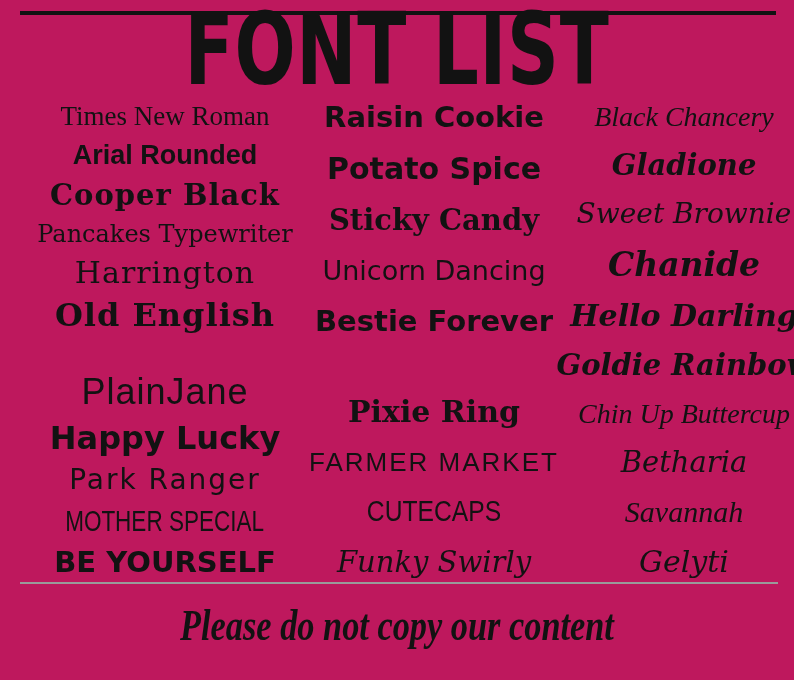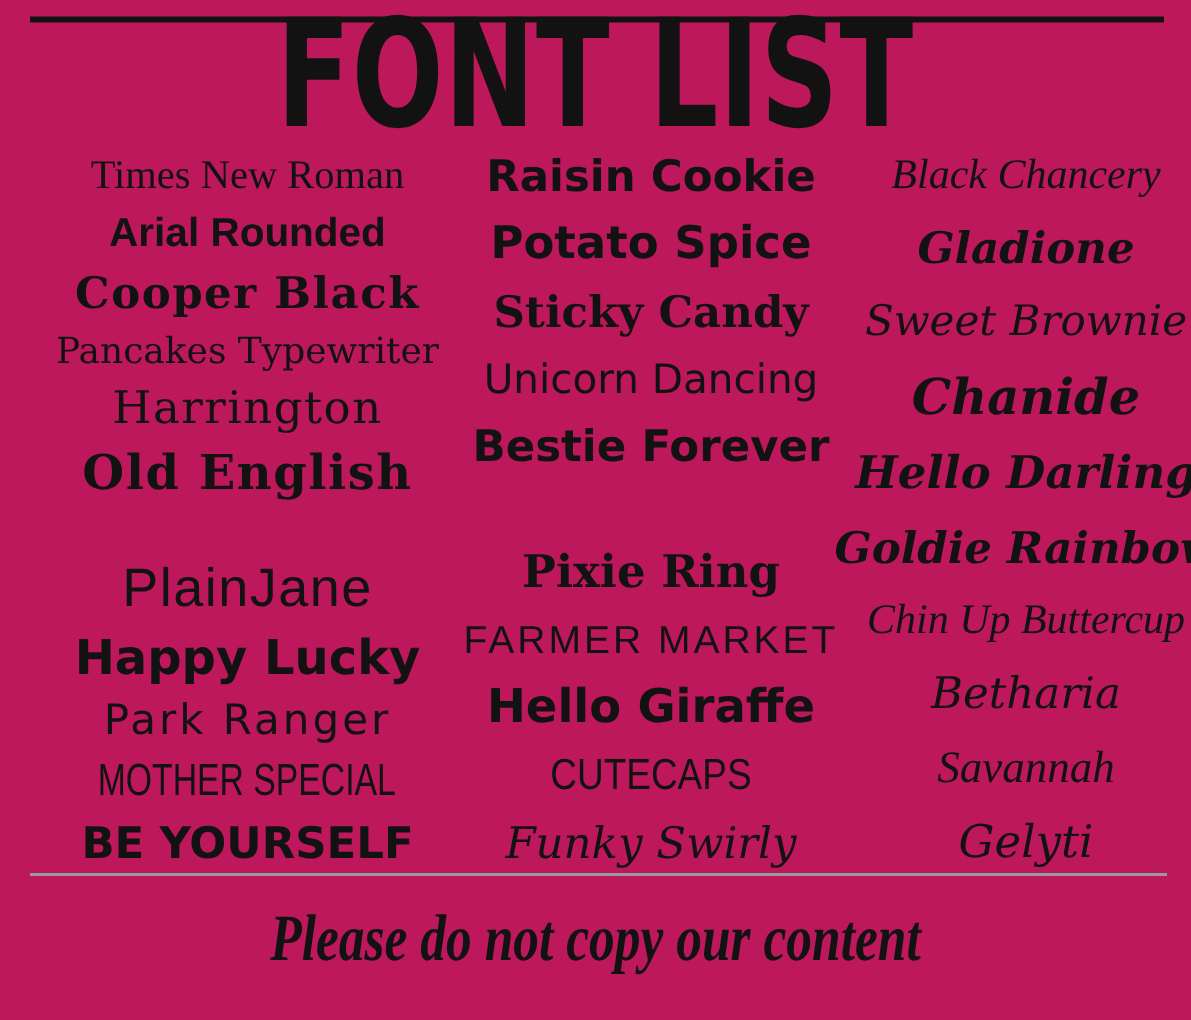--- a/index.html
+++ b/index.html
@@ -81,21 +81,20 @@
     </div>
 
     <div class="col col2">
       <span class="fi s-raisin">Raisin Cookie</span>
       <span class="fi s-potato">Potato Spice</span>
       <span class="fi s-sticky">Sticky Candy</span>
       <span class="fi s-unicorn">Unicorn Dancing</span>
       <span class="fi s-bestie">Bestie Forever</span>
       <span class="fi s-pixie">Pixie Ring</span>
       <span class="fi s-farmer">FARMER MARKET</span>
-      <span class="fi s-giraffe">Hello Giraffe</span>
       <span class="fi s-cutecaps">CUTECAPS</span>
       <span class="fi s-funky">Funky Swirly</span>
     </div>
 
     <div class="col col3">
       <span class="fi s-chancery">Black Chancery</span>
       <span class="fi s-gladione">Gladione</span>
       <span class="fi s-sweet">Sweet Brownie</span>
       <span class="fi s-chanide">Chanide</span>
       <span class="fi s-darling">Hello Darling</span>

